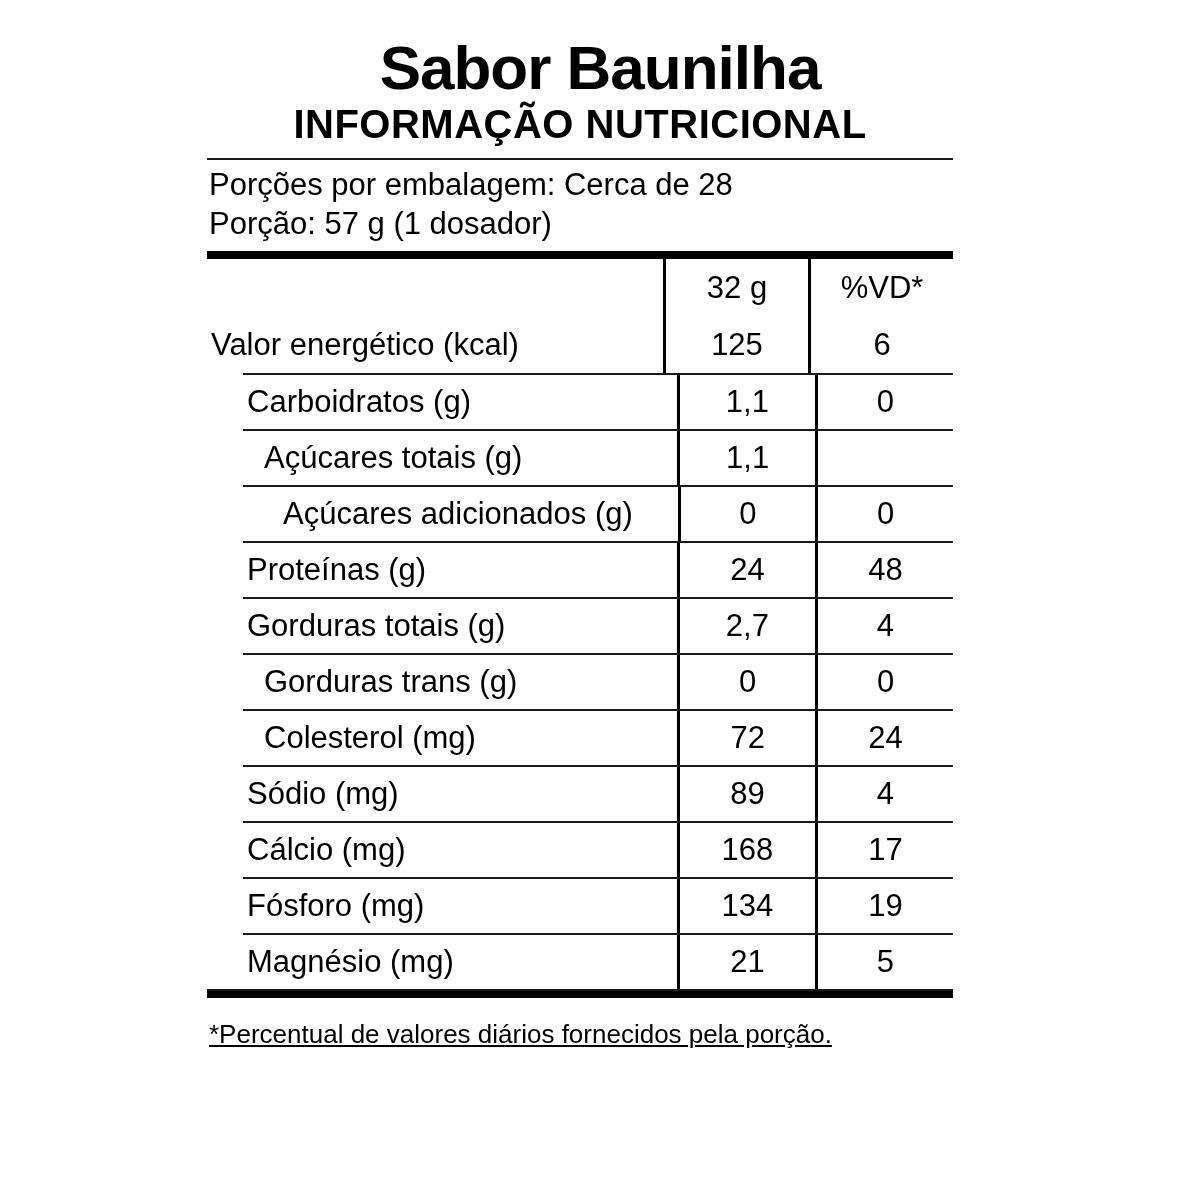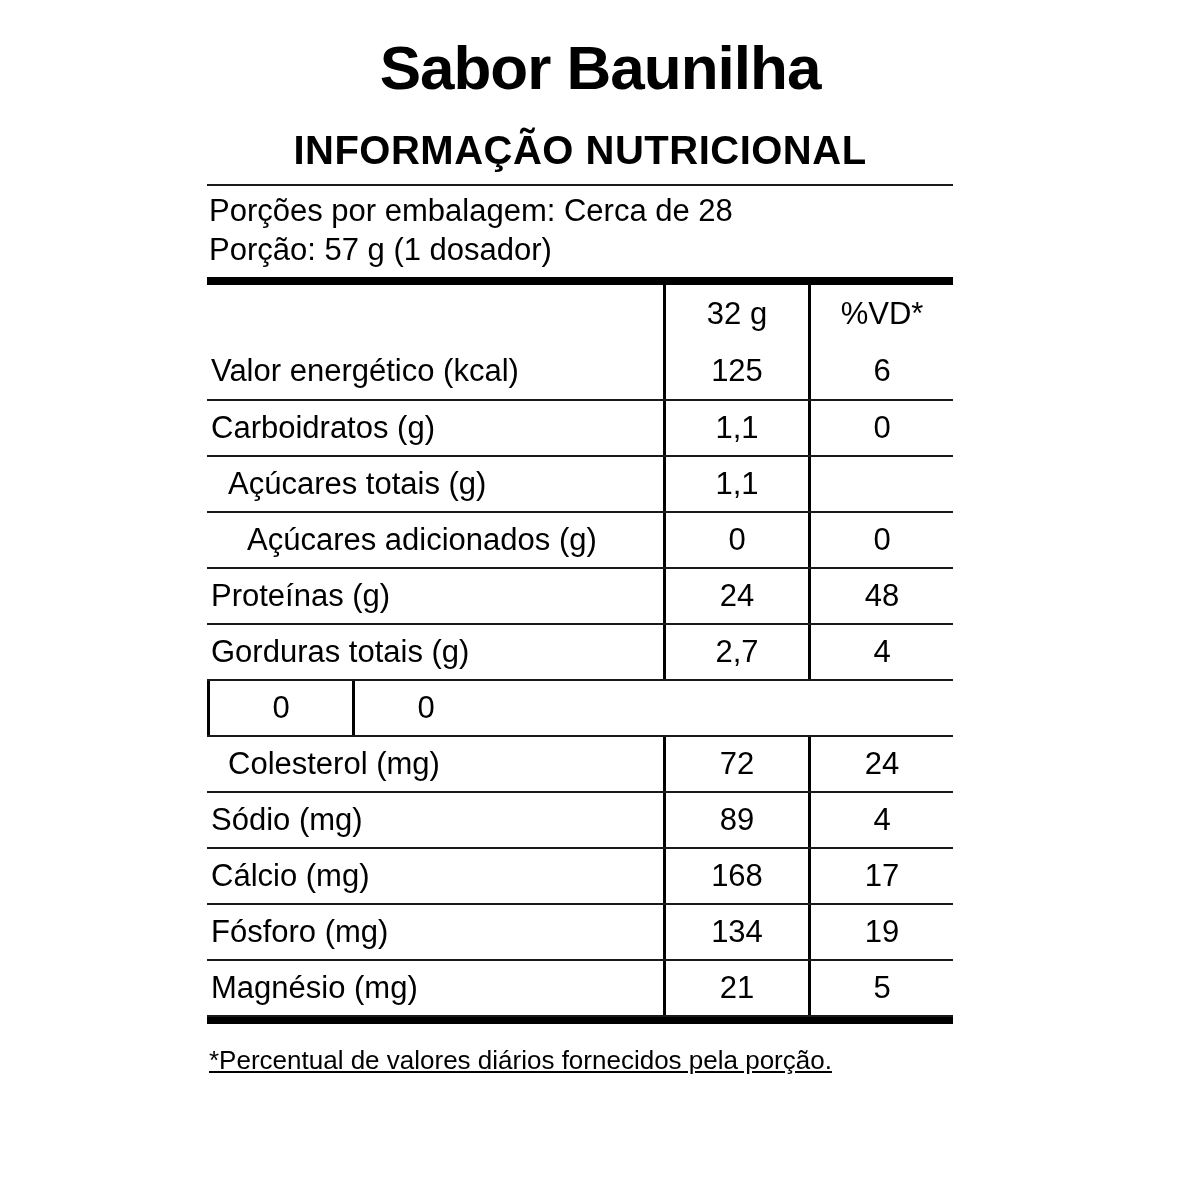--- a/index.html
+++ b/index.html
@@ -17,21 +17,20 @@
     text-align: center;
     font-size: 62px;
     font-weight: bold;
     letter-spacing: -1px;
     line-height: 1.1;
   }
 
   .wrap { width: 746px; margin-left: 207px; }
 
   .heading {
-    margin-top: 26px;
     text-align: center;
     font-size: 40px;
     font-weight: bold;
     letter-spacing: 0.5px;
     line-height: 1.1;
   }
 
   .rule { height: 2px; background: #1a1a1a; }
   .rule-top { margin-top: 12px; }
 
@@ -40,21 +39,21 @@
     line-height: 39px;
     padding: 5px 0 8px 2px;
   }
 
   .bar-thick { height: 8px; background: #000000; }
 
   .ntable { border-bottom: 2px solid #1a1a1a; }
 
   .row { display: flex; align-items: stretch; height: 56px; }
   .row.header { height: 58px; }
-  .row + .row { border-top: 2px solid #1a1a1a; }
+  .row + .row { border-top: 2px solid #1a1a1a; margin-left: 36px; }
 
   .cell { display: flex; align-items: center; font-size: 31px; text-align: right; }
   .cell.label { width: 456px; padding-left: 4px; }
   .cell.label.indent1 { padding-left: 21px; }
   .cell.label.indent2 { padding-left: 40px; }
   .cell.val {
     width: 145px;
     border-left: 3px solid #000000;
     justify-content: center;
     text-align: center;
@@ -125,20 +124,21 @@
             <div class="cell label">Proteínas (g)</div>
             <div class="cell val">24</div>
             <div class="cell val">48</div>
           </div>
           <div class="row">
             <div class="cell label">Gorduras totais (g)</div>
             <div class="cell val">2,7</div>
             <div class="cell val">4</div>
           </div>
           <div class="row">
+            <div class="cell label indent1">Gorduras trans (g)</div>
             <div class="cell val">0</div>
             <div class="cell val">0</div>
           </div>
           <div class="row">
             <div class="cell label indent1">Colesterol (mg)</div>
             <div class="cell val">72</div>
             <div class="cell val">24</div>
           </div>
           <div class="row">
             <div class="cell label">Sódio (mg)</div>

